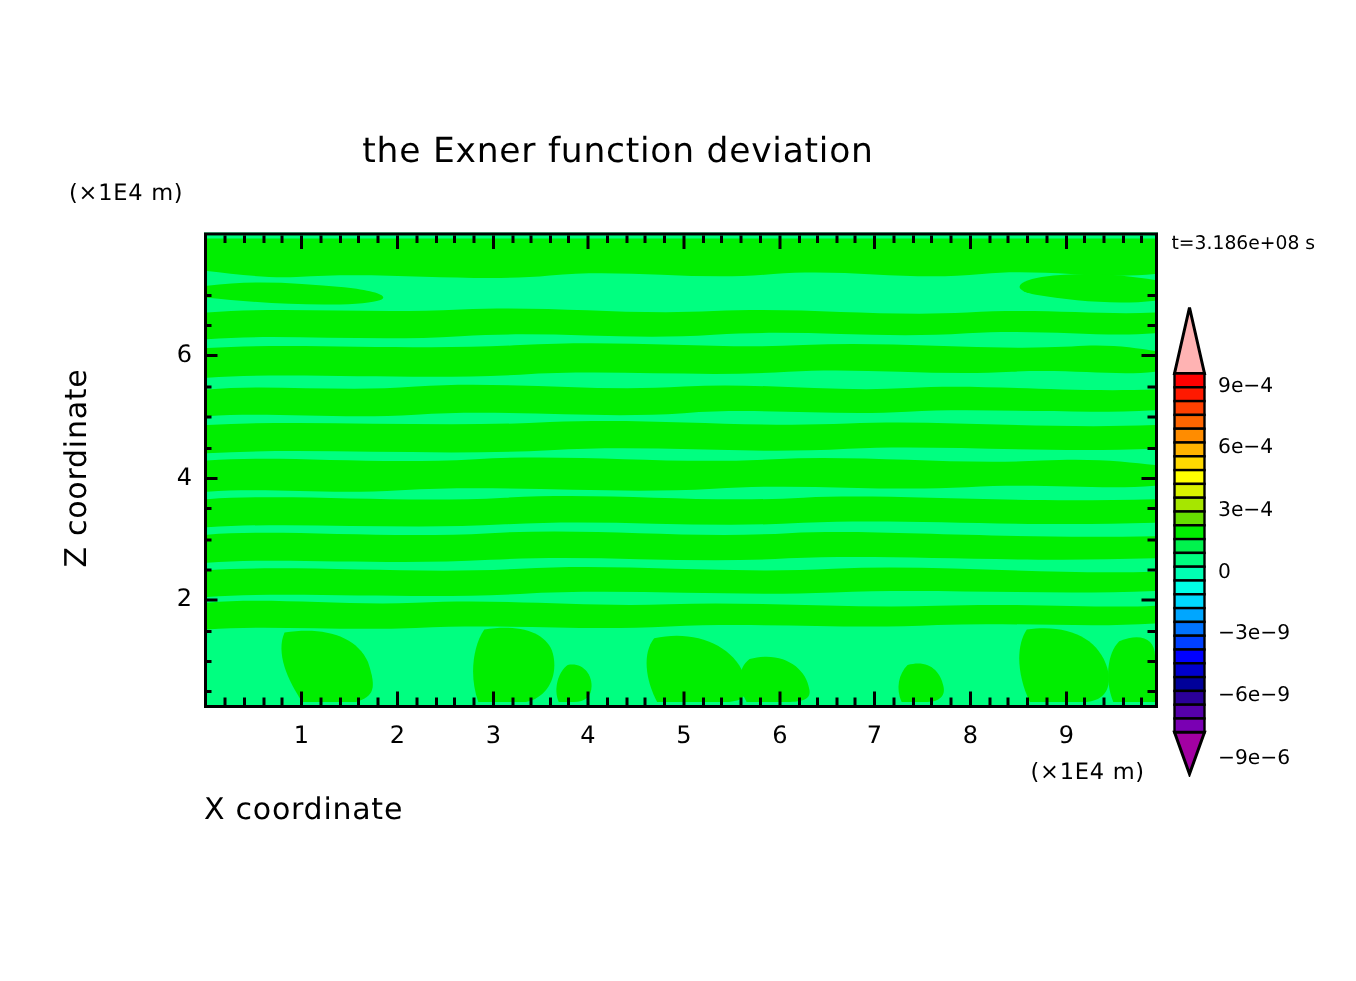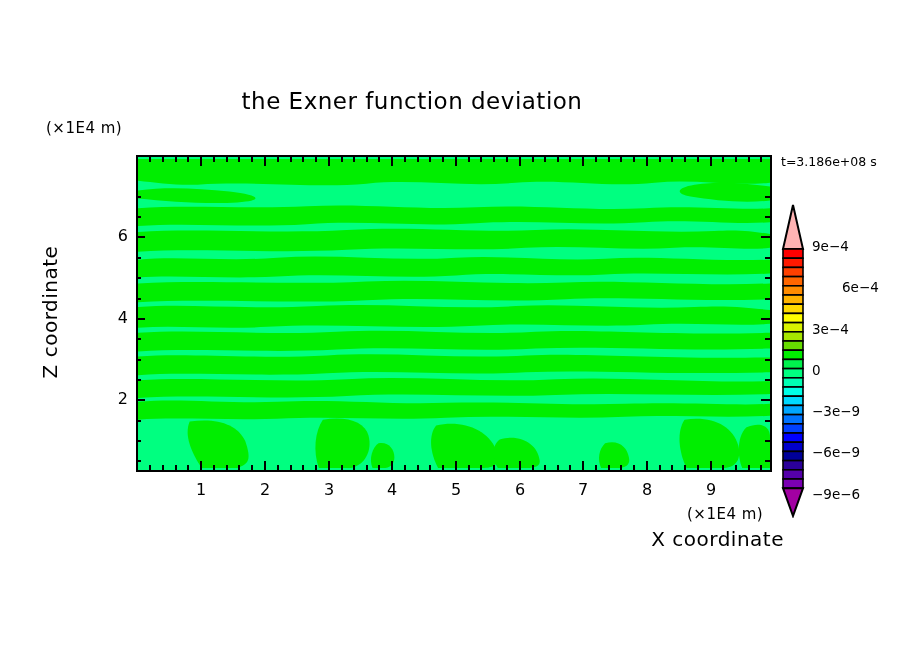--- a/index.html
+++ b/index.html
@@ -106,24 +106,24 @@
     text-align: right;
     width: 30px;
     left: 98px;
     margin-top: -11px;
     white-space: nowrap;
   }
 
   
   .axis-title-x {
     position: absolute;
-    left: 148px;
+    left: 136px;
     top: 527px;
     width: 636px;
-    text-align: right;
+    text-align: left;
     font-size: 20px;
     letter-spacing: 0.5px;
     white-space: nowrap;
   }
   .axis-title-y {
     position: absolute;
     left: -60px;
     top: 300px;
     width: 220px;
     text-align: center;
@@ -148,21 +148,21 @@
     left: 780px;
     top: 203px;
     width: 26px;
     height: 315px;
   }
   .cb-svg { display: block; }
 
   .cb-labels {
     position: absolute;
     left: 812px;
-    top: 192px;
+    top: 203px;
     width: 80px;
     height: 315px;
   }
   .cb-label {
     position: absolute;
     left: 0;
     font-size: 13.5px;
     white-space: nowrap;
     margin-top: -9px;
   }
@@ -399,21 +399,21 @@
         <rect x="3" y="266.8" width="20" height="9.2" fill="#5500aa"></rect>
         <rect x="3" y="276.0" width="20" height="9.2" fill="#7a00b3"></rect>
       </g>
 
       <polygon points="13,313 3,285.2 23,285.2" fill="#a200a2" stroke="#000" stroke-width="2"></polygon>
     </svg>
   </div>
 
   <div class="cb-labels">
     <div class="cb-label" style="top:55px;">9e−4</div>
-    <div class="cb-label" style="top:96px;margin-left:30px;">6e−4</div>
+    <div class="cb-label" style="top:96px;">6e−4</div>
     <div class="cb-label" style="top:138px;">3e−4</div>
     <div class="cb-label" style="top:179px;">0</div>
     <div class="cb-label" style="top:220px;">−3e−9</div>
     <div class="cb-label" style="top:261px;">−6e−9</div>
     <div class="cb-label" style="top:303px;">−9e−6</div>
   </div>
 
 </div>
 
 </body></html>

